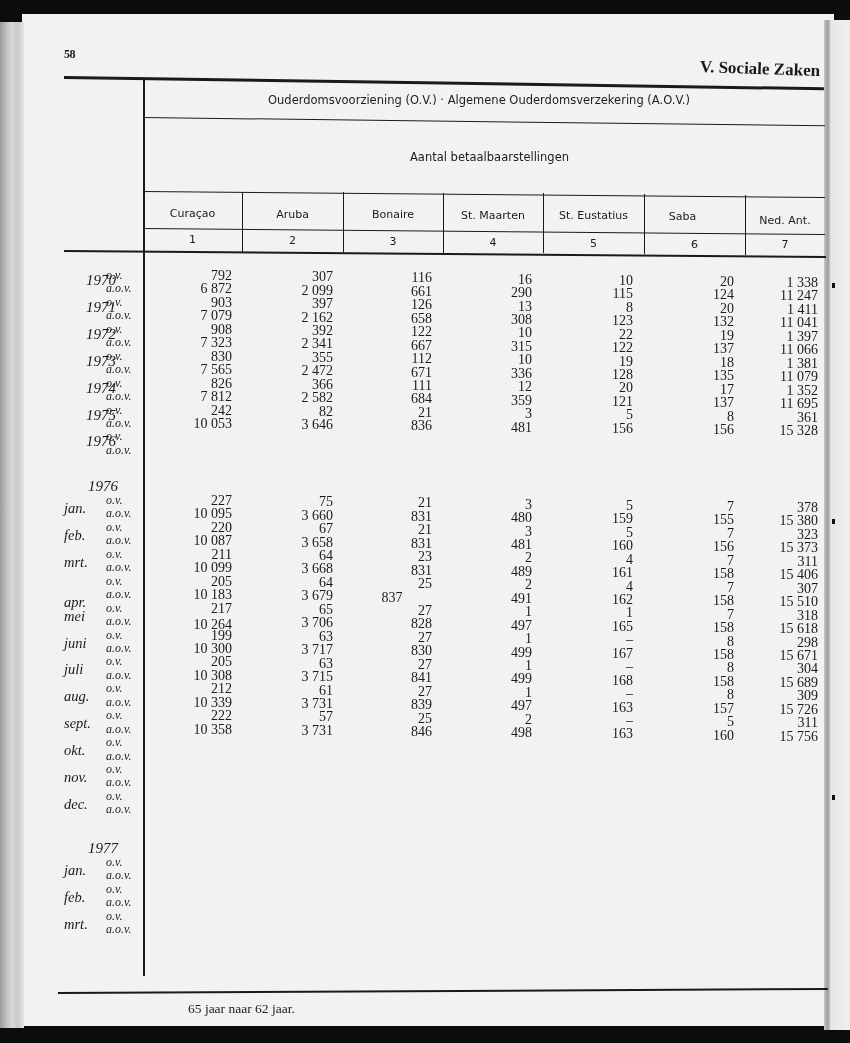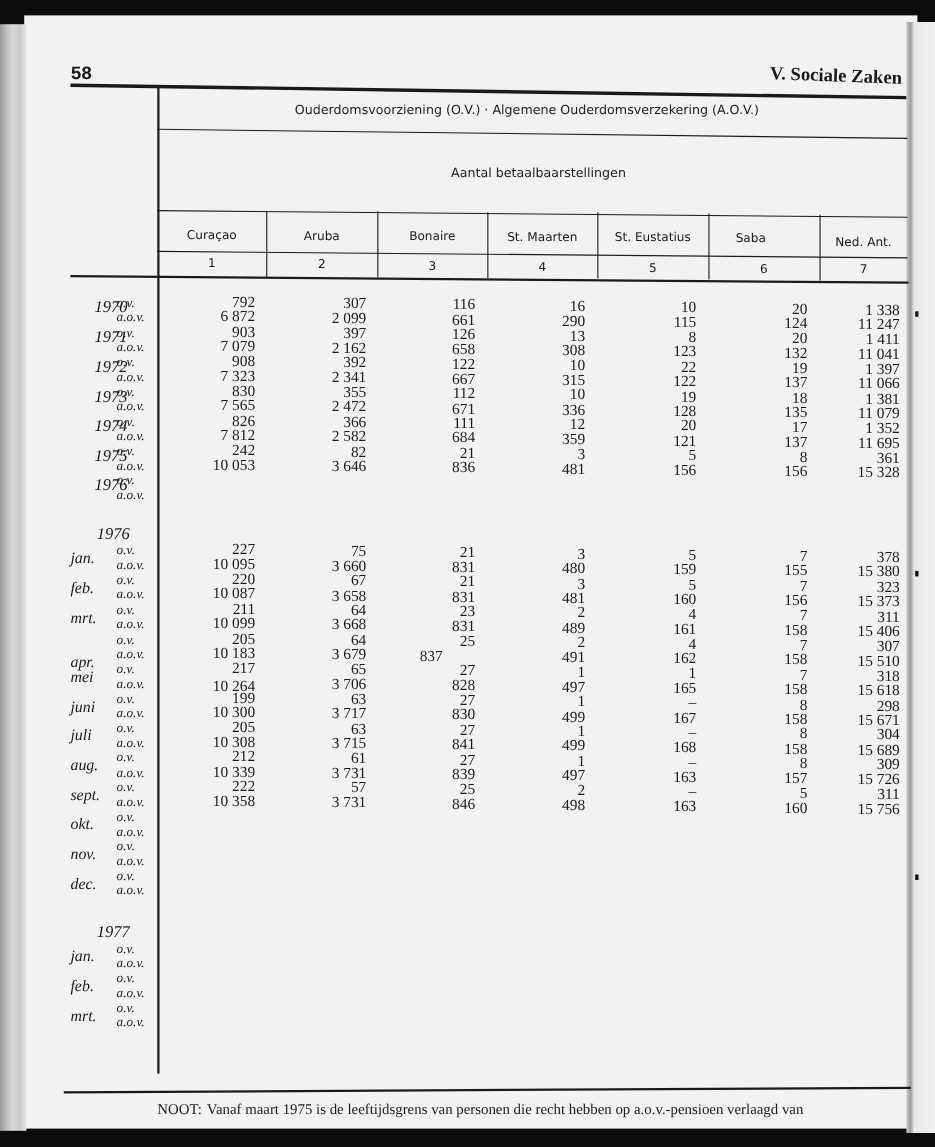--- a/index.html
+++ b/index.html
@@ -16,22 +16,22 @@
   .page-left-edge {
     position: absolute; left: 0; top: 22px; width: 24px; height: 1006px;
     background: linear-gradient(to right, #9a9a9a 0, #bdbdbd 6px, #d8d8d6 12px, #c9c9c7 18px, #e6e6e4 24px);
   }
   .page-right-gutter {
     position: absolute; left: 824px; top: 20px; width: 26px; height: 1010px;
     background: linear-gradient(to right, #c8c8c6 0, #9c9c9a 4px, #e7e7e5 7px, #f0f0ee 26px);
   }
   .abs { position: absolute; }
   .page-number {
-    left: 64px; top: 47px; font-family: Liberation Mono, monospace;
-    font-weight: bold; font-size: 17px; letter-spacing: -0.5px; margin-top: 12px;
+    left: 64px; top: 47px; font-family: Liberation Serif, serif;
+    font-weight: bold; font-size: 12px; letter-spacing: -0.5px;
   }
   .section-title {
     left: 700px; top: 57px; font-weight: bold; font-size: 17px; white-space: nowrap;
     transform: rotate(2deg); transform-origin: left center;
   }
   .hr { position: absolute; background: #1a1a1a; }
   .vr { position: absolute; background: #1a1a1a; width: 2px; }
   .hdr-text {
     position: absolute; font-family: "DejaVu Sans", sans-serif; font-size: 11.5px;
     white-space: nowrap; color: #1c1c1c;
@@ -482,18 +482,18 @@
     <div class="cell" style="left: 152px; top: 923.25px;"></div>
     <div class="cell" style="left: 253px; top: 924.462px;"></div>
     <div class="cell" style="left: 352px; top: 925.65px;"></div>
     <div class="cell" style="left: 452px; top: 926.85px;"></div>
     <div class="cell" style="left: 553px; top: 928.062px;"></div>
     <div class="cell" style="left: 654px; top: 929.274px;"></div>
     <div class="cell" style="left: 738px; top: 930.282px;"></div>
   </div>
 
 <div class="note">
-  <div><span class="label">NOOT:</span><span>Vanaf maart 1975 is de leeftijdsgrens van personen die recht hebben op a.o.v.-pensioen verlaagd van</span></div>
+  <div class="line2">65 jaar naar 62 jaar.</div>
 </div>
 
 <div class="right-mark" style="left:832px; top:283px;"></div>
 <div class="right-mark" style="left:832px; top:519px;"></div>
 <div class="right-mark" style="left:832px; top:795px;"></div>
 
 </body></html>

